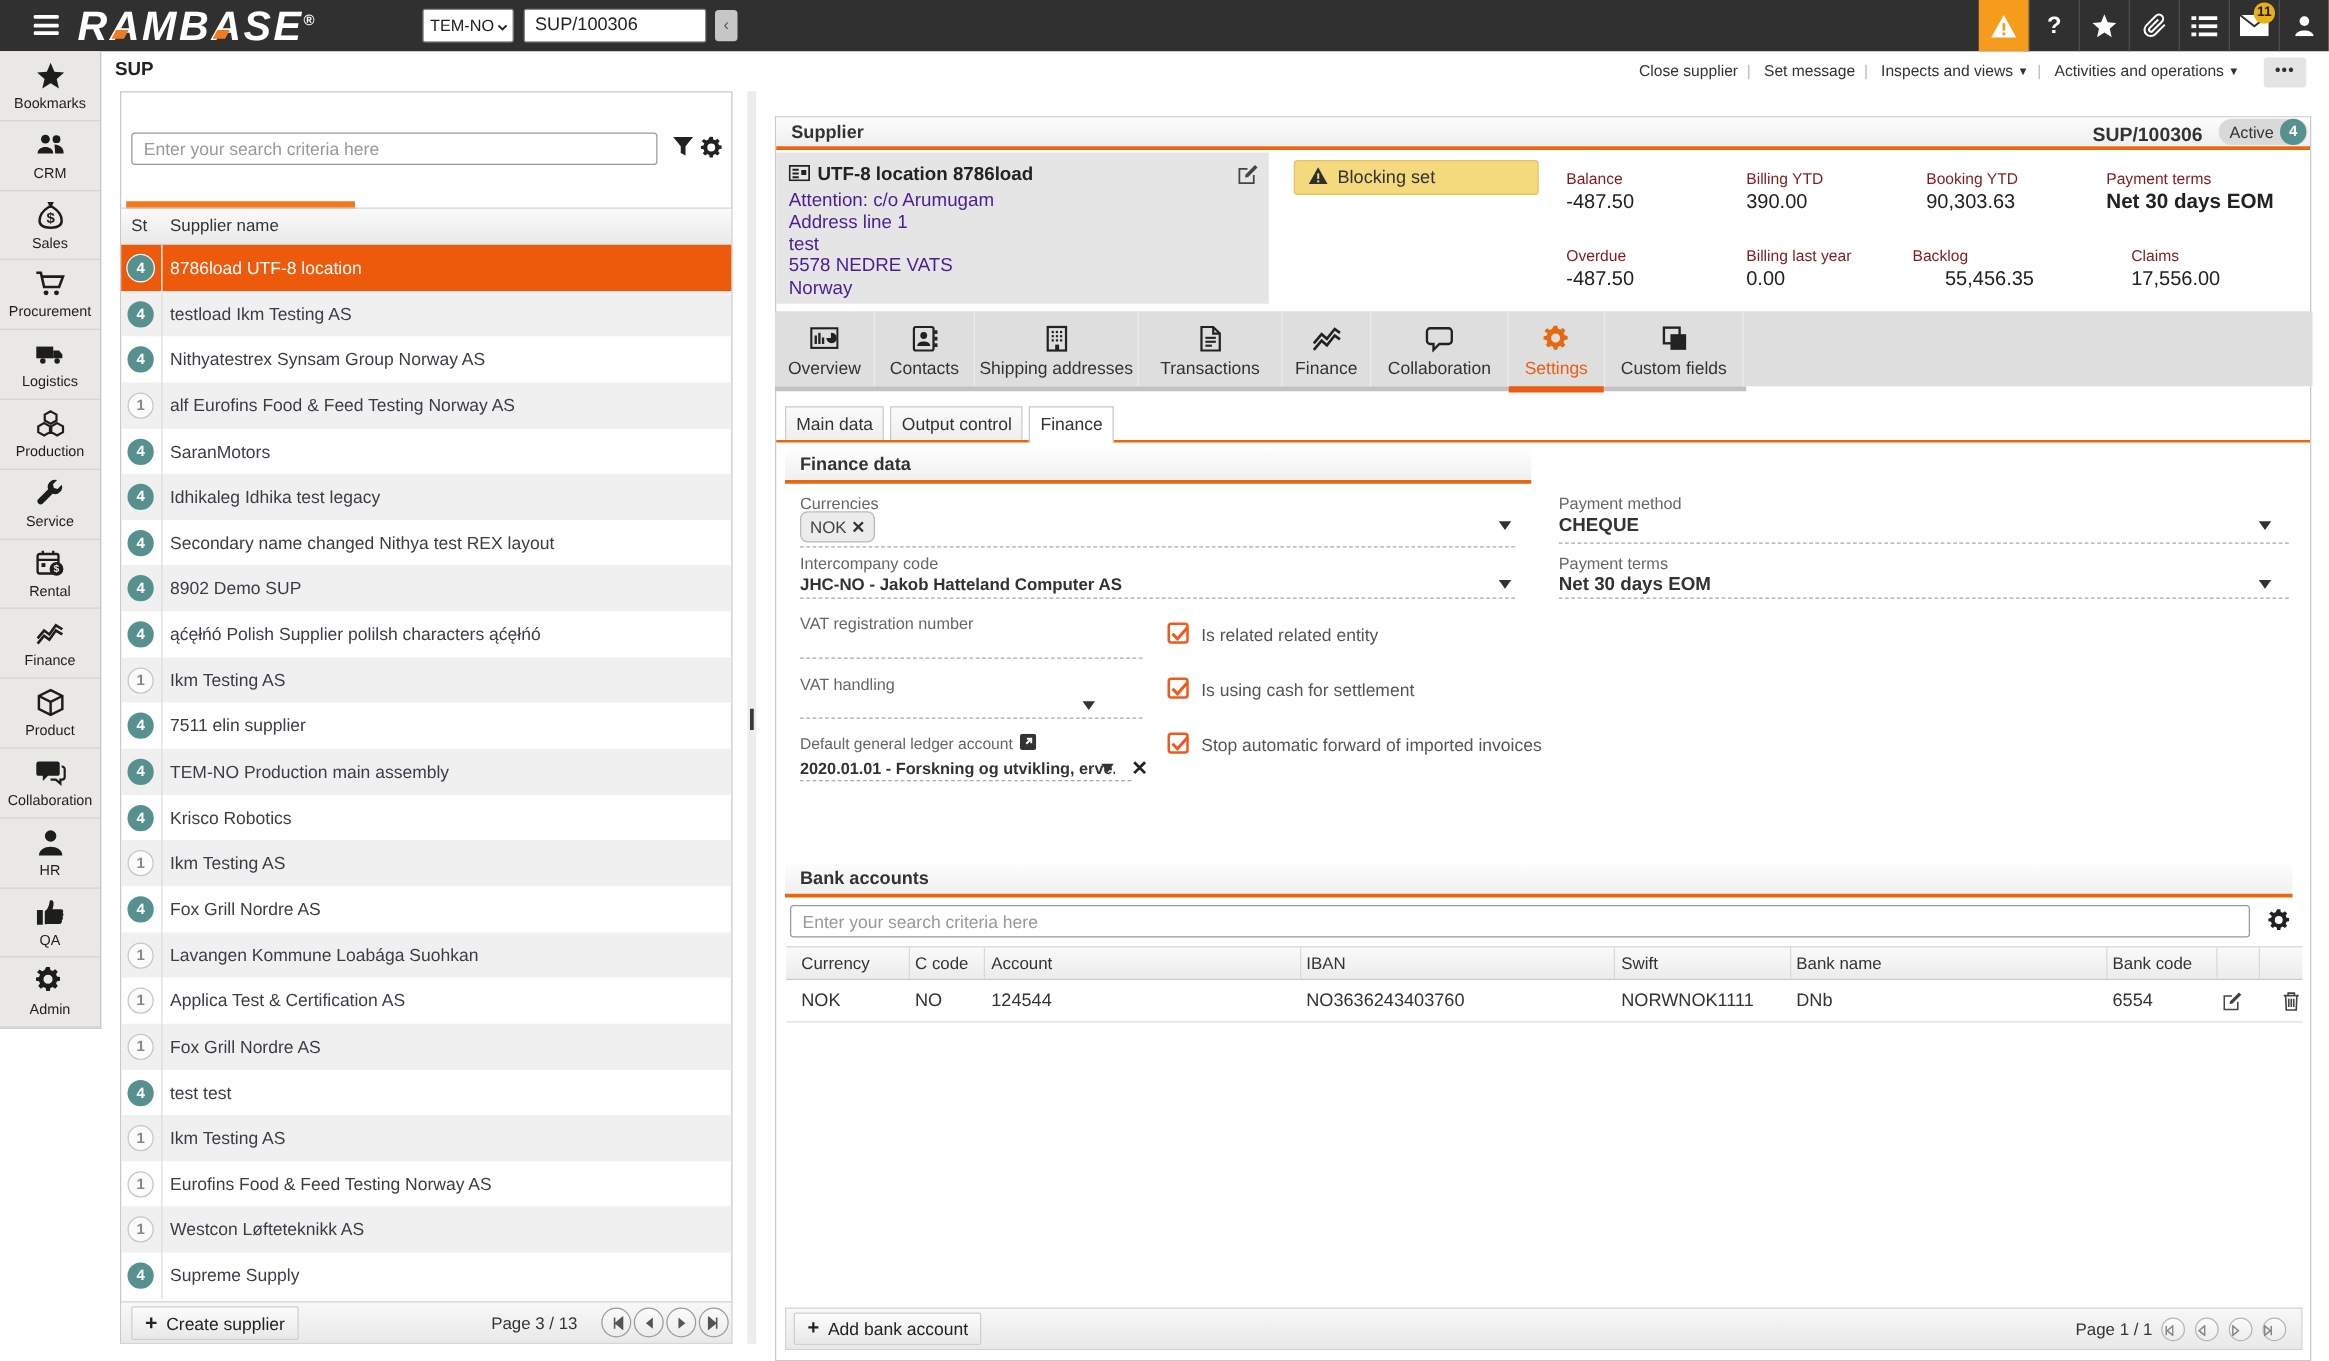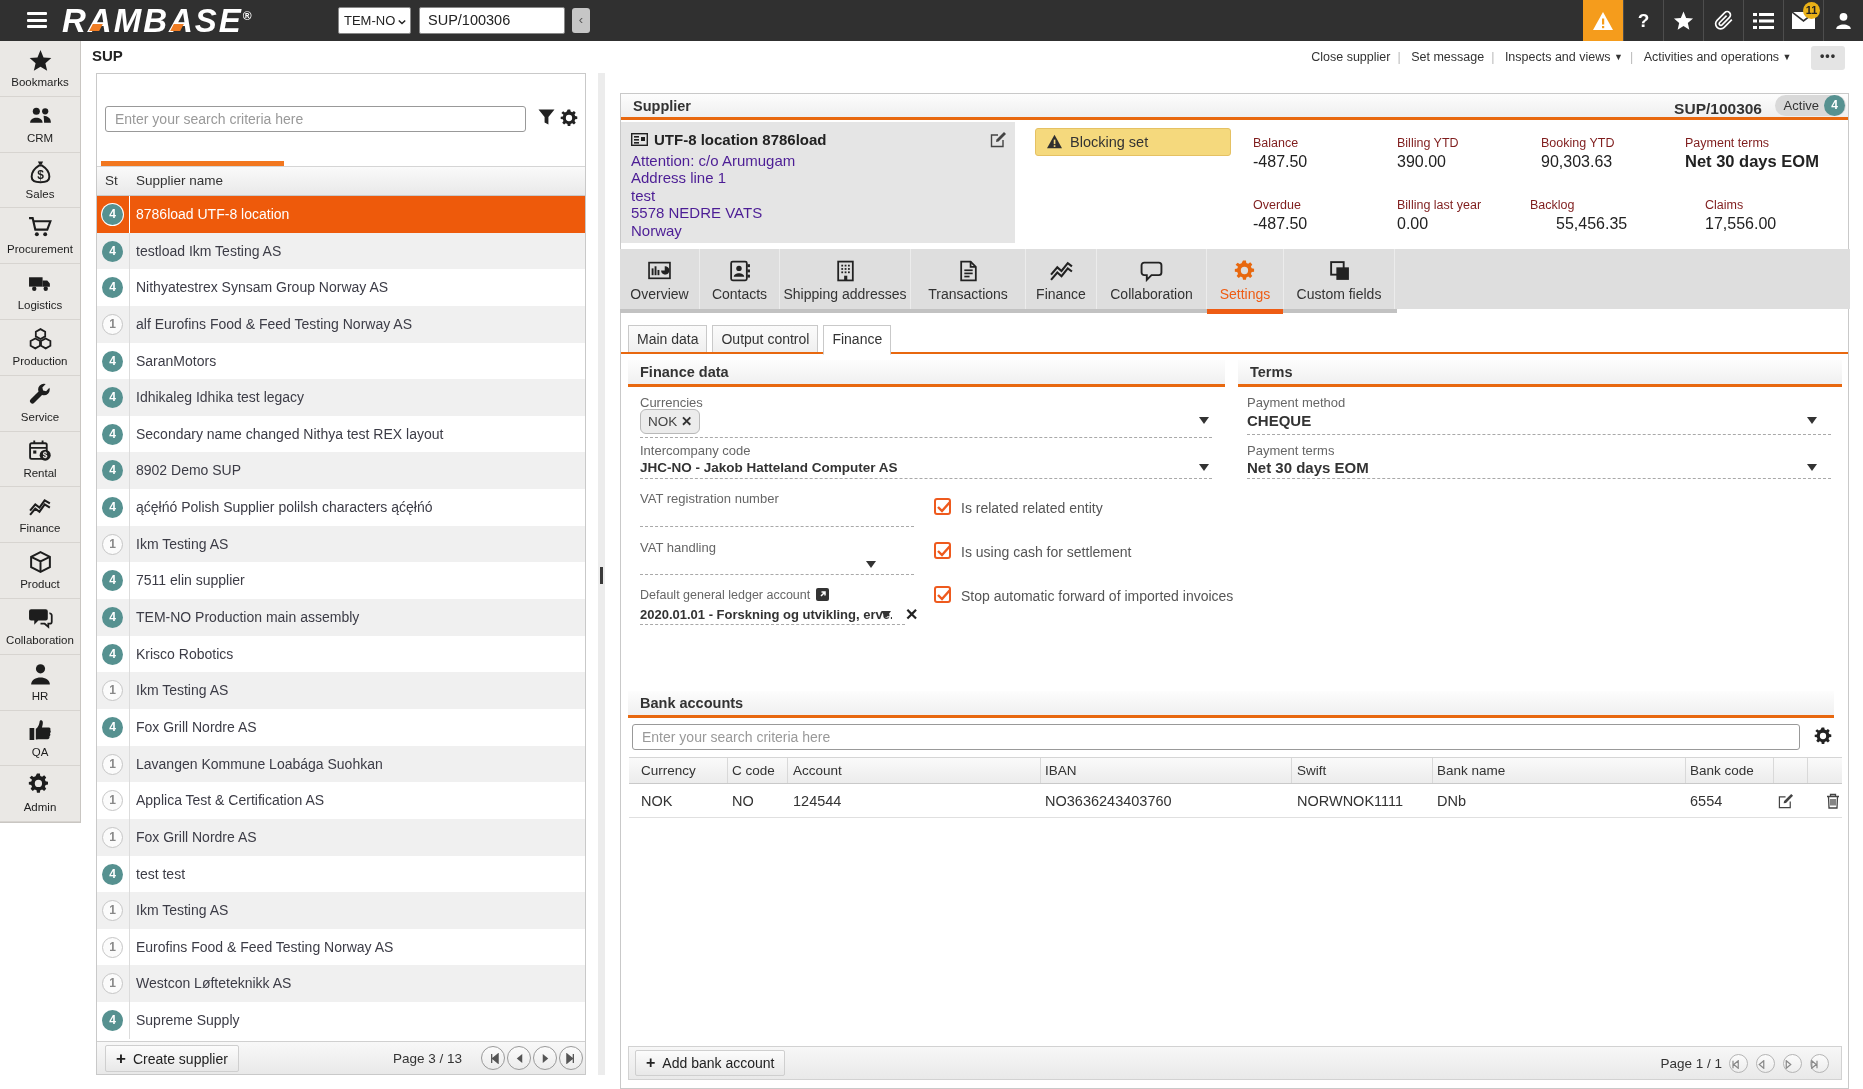--- a/index.html
+++ b/index.html
@@ -601,21 +601,20 @@
   <div class="cblbl" style="left:340px;top:406px;">Is related related entity</div>
   <div class="cb" style="left:313px;top:448px;"><svg width="16" height="14" viewBox="0 0 16 14">
         <path d="M2 7 L6 11 L14 2" stroke="#ee5a1e" stroke-width="2.4" fill="none"></path>
       </svg></div>
   <div class="cblbl" style="left:340px;top:450px;">Is using cash for settlement</div>
   <div class="cb" style="left:313px;top:492px;"><svg width="16" height="14" viewBox="0 0 16 14">
         <path d="M2 7 L6 11 L14 2" stroke="#ee5a1e" stroke-width="2.4" fill="none"></path>
       </svg></div>
   <div class="cblbl" style="left:340px;top:494px;">Stop automatic forward of imported invoices</div>
 
-  <div class="formhead" style="left:617px;top:266px;width:604px;">Terms</div>
   <div class="flbl" style="left:626px;top:301px;">Payment method</div>
   <div class="fval" style="left:626px;top:318px;">CHEQUE</div>
   <div class="dda" style="left:1186px;top:323px;"></div>
   <div class="dash" style="left:626px;top:340px;width:584px;"></div>
   <div class="flbl" style="left:626px;top:349px;">Payment terms</div>
   <div class="fval" style="left:626px;top:365px;">Net 30 days EOM</div>
   <div class="dda" style="left:1186px;top:370px;"></div>
   <div class="dash" style="left:626px;top:384px;width:584px;"></div>
 
   <div class="formhead" style="left:7px;top:597px;width:1206px;">Bank accounts</div>

